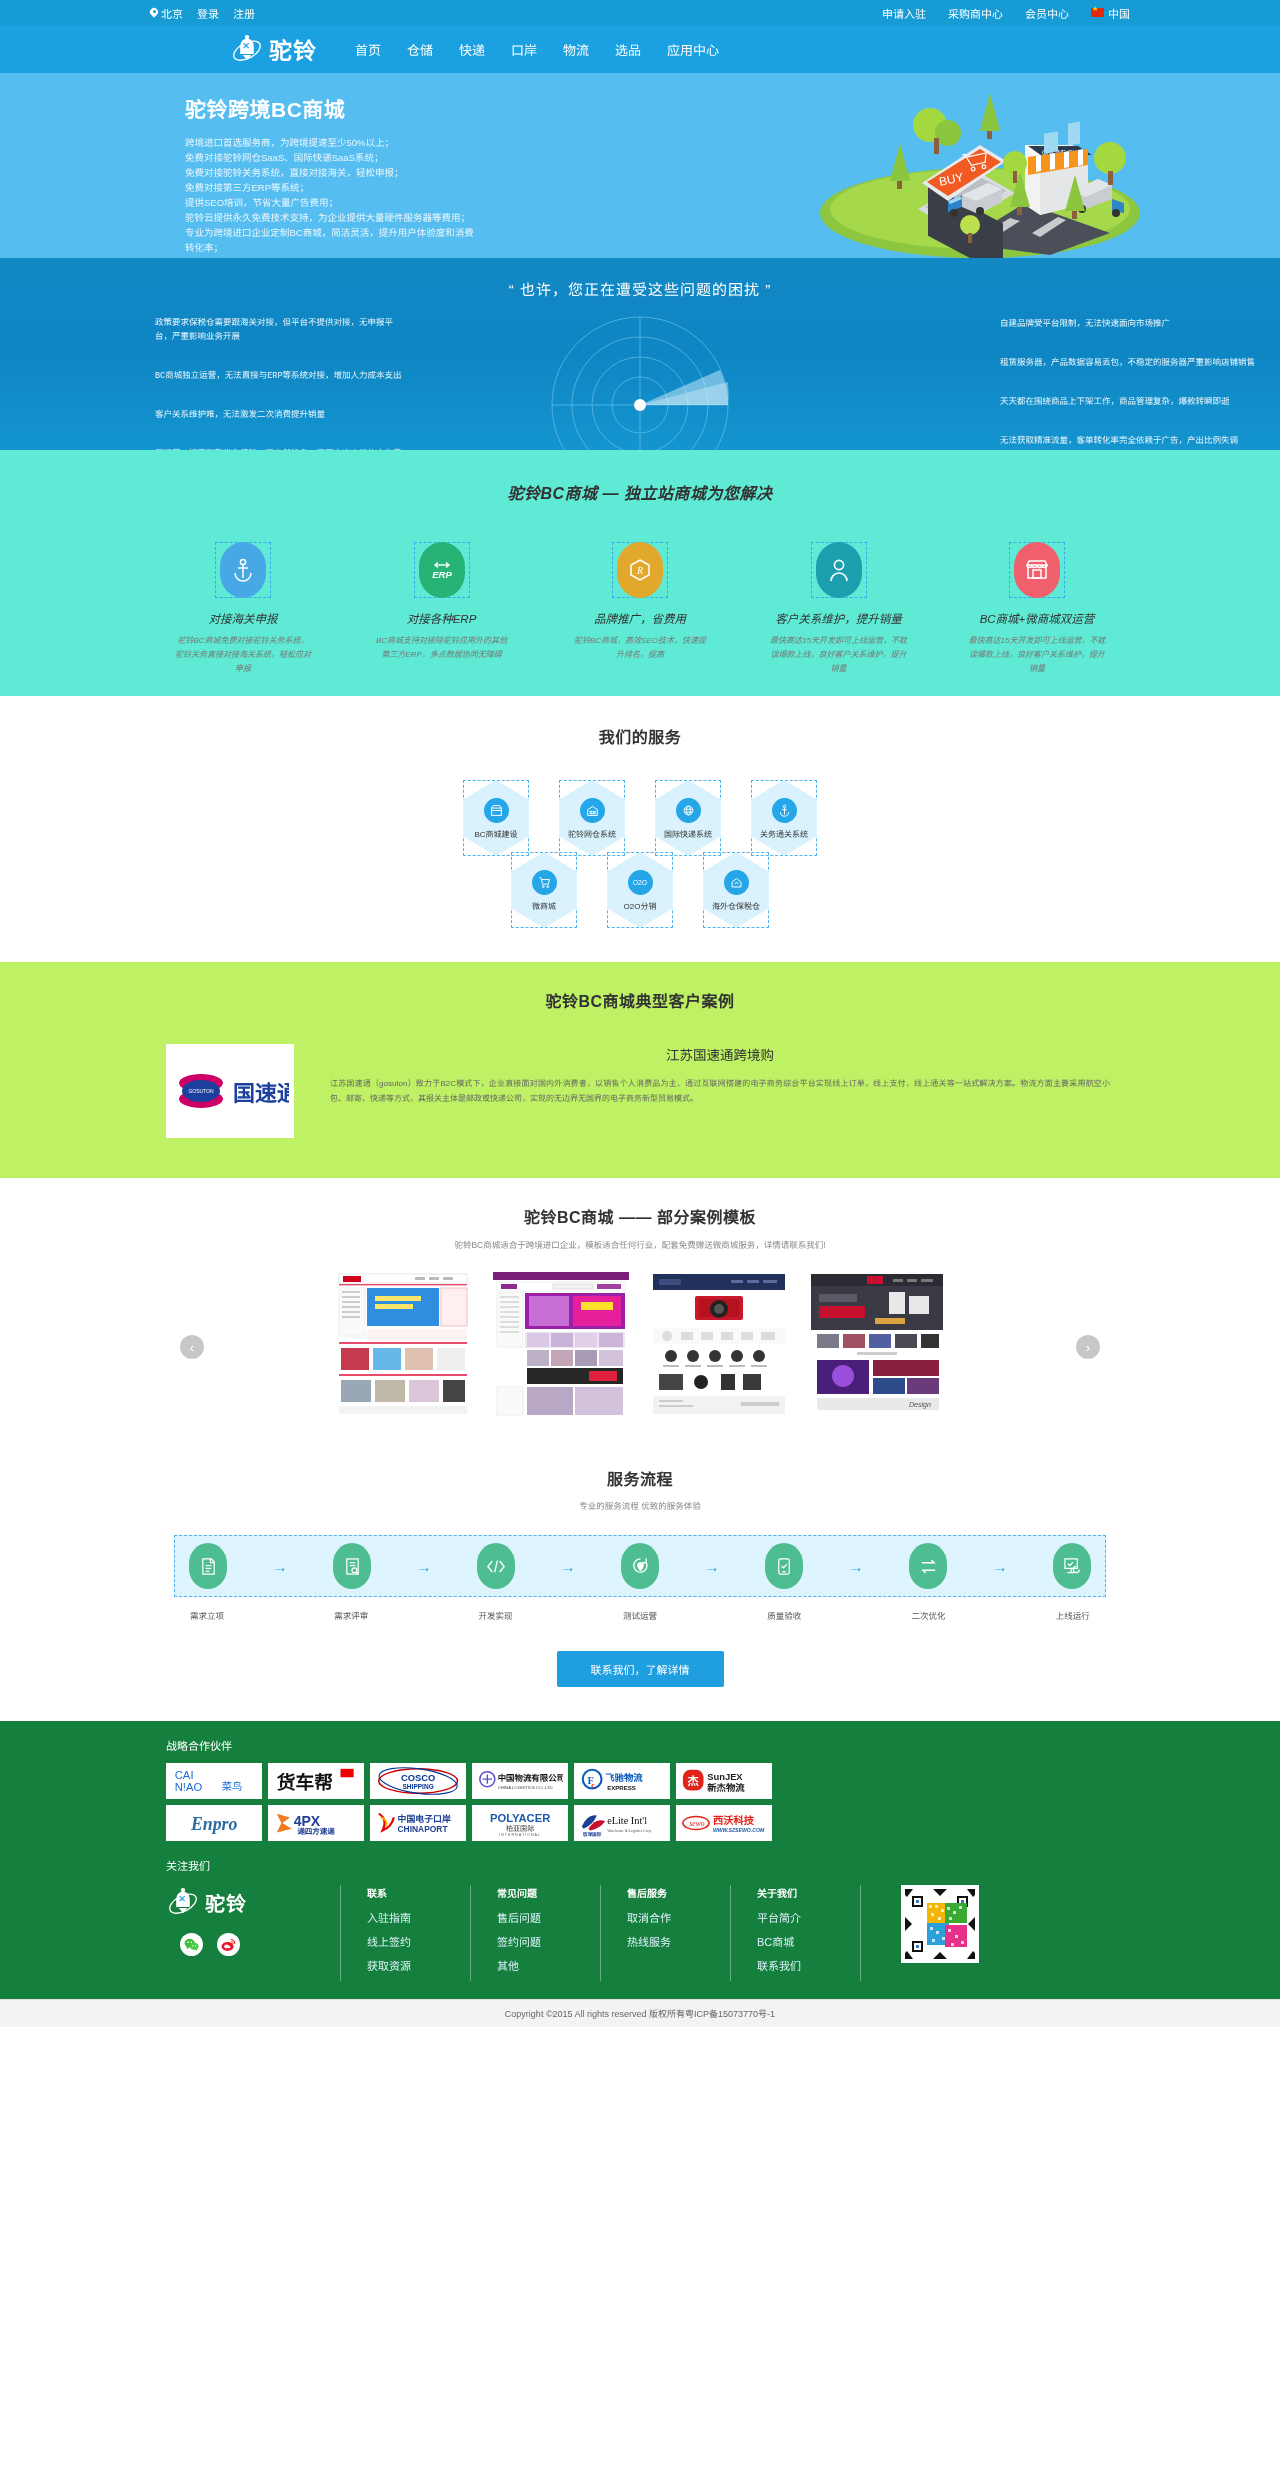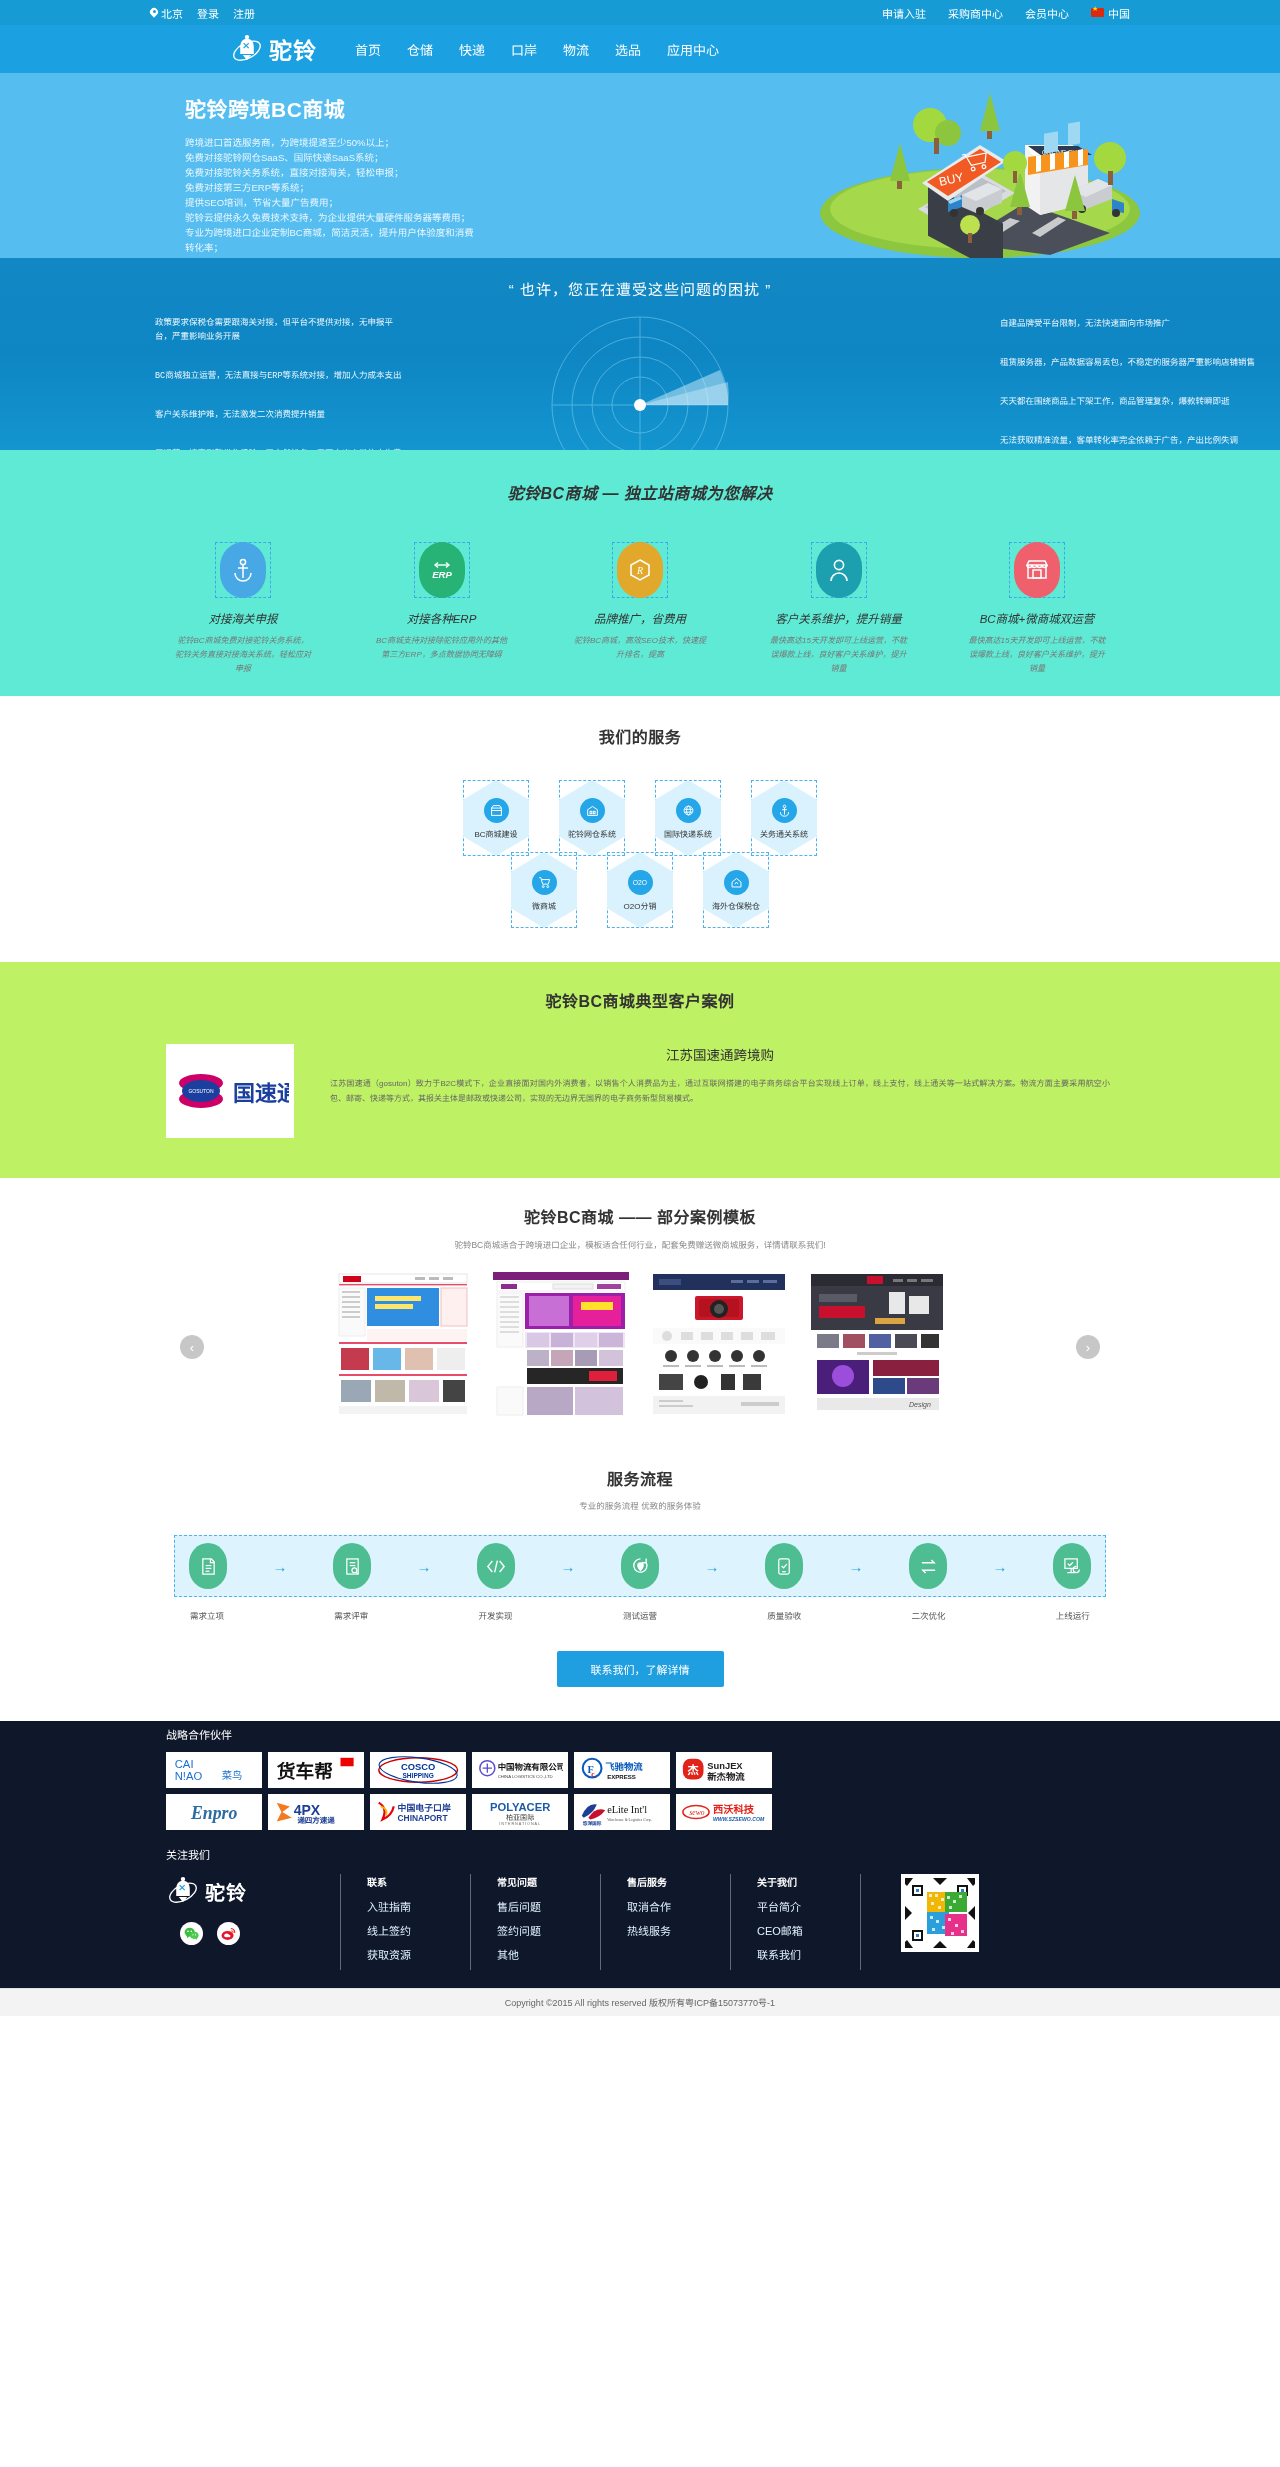--- a/index.html
+++ b/index.html
@@ -201,21 +201,21 @@
   .flow-label { font-size: 8.5px; color: #555; width: 38px; text-align: center; }
   .flow-label.spacer { width: 15px; }
   .cta-wrap { text-align: center; margin-top: 30px; }
   .cta {
     display: inline-block; background: #1f9ee0; color: #fff;
     font-size: 11px; padding: 10px 34px; border: none; cursor: pointer;
     border-radius: 2px;
   }
 
   
-  .footer { background: #0f172a; padding-top: 5px; }
+  .footer { background: #15803d; padding-top: 16px; }
   .partners-title { color: #fff; font-size: 11px; margin-left: 16px; margin-bottom: 10px; }
   .partner-rows { margin-left: 16px; }
   .partner-row { display: flex; gap: 6px; margin-bottom: 6px; }
   .partner {
     width: 96px; height: 36px; background: #fff;
     display: flex; align-items: center; justify-content: center;
     overflow: hidden; padding: 3px;
   }
   .partner svg { max-width: 100%; max-height: 100%; }
   .follow-title { color: #fff; font-size: 11px; margin-left: 16px; margin-top: 16px; }
@@ -1077,21 +1077,21 @@
 
       <div class="foot-col">
         <h4>售后服务</h4>
         <a href="#">取消合作</a>
         <a href="#">热线服务</a>
       </div>
 
       <div class="foot-col">
         <h4>关于我们</h4>
         <a href="#">平台简介</a>
-        <a href="#">CEO邮箱</a>
+        <a href="#">BC商城</a>
         <a href="#">联系我们</a>
       </div>
 
       <div class="qr-wrap">
         <div class="qr">
           <svg width="70" height="70" viewBox="0 0 70 70">
             <rect width="70" height="70" fill="#fff"></rect>
             <polygon points="0,6 0,0 8,0 2,8" fill="#111"></polygon>
               <polygon points="70,6 70,0 62,0 68,8" fill="#111"></polygon>
             <polygon points="0,64 0,70 8,70 2,62" fill="#111"></polygon>

